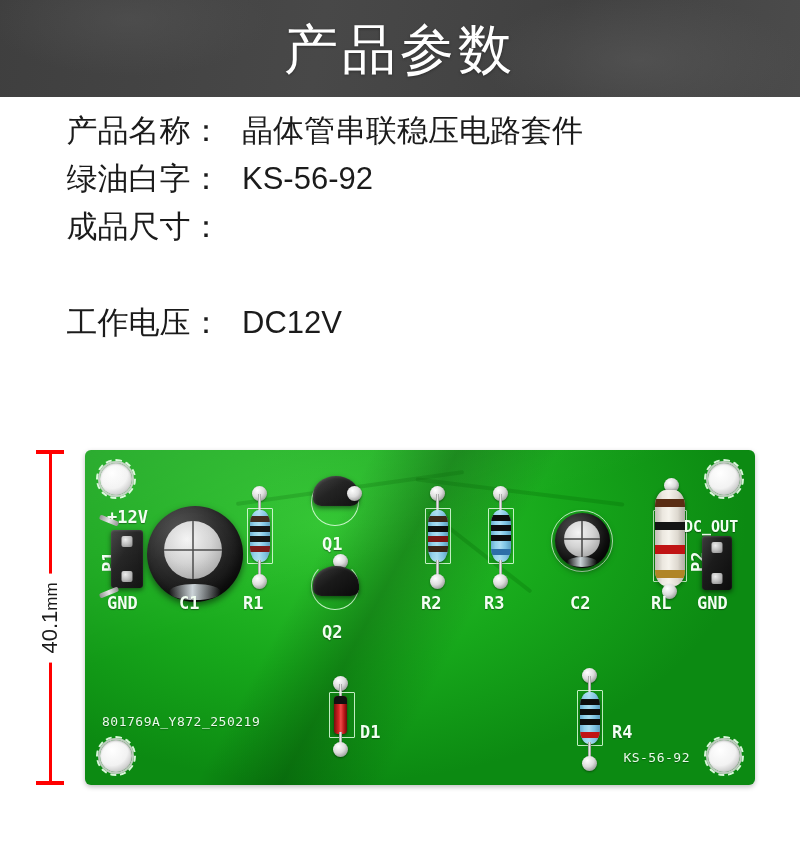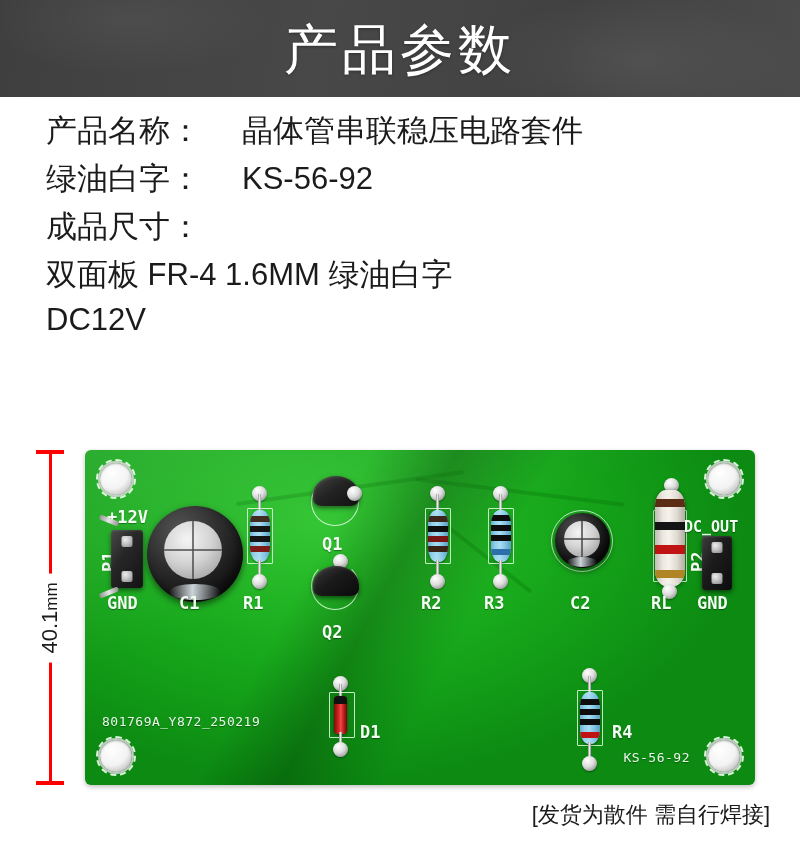--- a/index.html
+++ b/index.html
@@ -2,21 +2,21 @@
 <html><head>
 <meta charset="utf-8">
 <style>
   * { box-sizing: border-box; margin: 0; padding: 0; }
   html, body {
     width: 800px; height: 850px;
     background: #ffffff;
     font-family: "Liberation Sans", "DejaVu Sans", sans-serif;
     overflow: hidden;
   }
-  .page { position: relative; width: 800px; height: 850px; background:#fff; }
+  .page { position: relative; width: 800px; height: 850px; background:#fff;text-align:center; }
 
   
   .header {
     position: absolute; left:0; top:0; width:800px; height:97px;
     background:
       radial-gradient(ellipse 220px 90px at 640px 60px, rgba(90,90,90,.55) 0%, rgba(67,67,67,0) 72%),
       radial-gradient(ellipse 200px 80px at 130px 20px, rgba(88,88,88,.45) 0%, rgba(67,67,67,0) 70%),
       linear-gradient(100deg, #3f3f3f 0%, #484848 40%, #414141 70%, #4b4b4b 100%);
     display:flex; align-items:center; justify-content:center;
   }
@@ -216,23 +216,23 @@
       <div class="spec-value">晶体管串联稳压电路套件</div>
     </div>
     <div class="spec-row">
       <div class="spec-label">绿油白字：</div>
       <div class="spec-value">KS-56-92</div>
     </div>
     <div class="spec-row">
       <div class="spec-label">成品尺寸：</div>
     </div>
     <div class="spec-row">
-      <div class="spec-value">双面板 FR-4 1.6MM 绿油白字</div>
     </div>
     <div class="spec-row">
+      <div class="spec-label">工作电压：</div>
       <div class="spec-value">DC12V</div>
     </div>
   </div>
 
 
   <div class="dim-v">
     <div class="line"></div>
     <div class="cap-t"></div>
     <div class="cap-b"></div>
     <div class="label"><span>40.1</span><span class="unit">mm</span></div>
@@ -399,15 +399,14 @@
       </div>
     </div>
     <div style="position:absolute; left:503px; top:292px; width:3px; height:16px; background:linear-gradient(90deg,#8e8e8e,#e8e8e8,#8e8e8e);"></div>
     <div class="pad" style="left:497px; top:306px;"></div>
     <div class="silk-label" style="left:527px; top:272px;">R4</div>
 
     <div class="silk" style="left:17px; top:264px;">801769A_Y872_250219</div>
     <div class="silk" style="right:65px; bottom:20px;">KS-56-92</div>
   </div>
 
-  <div class="footnote">[发货为散件 需自行焊接]</div>
 
 </div>
 
 </body></html>

